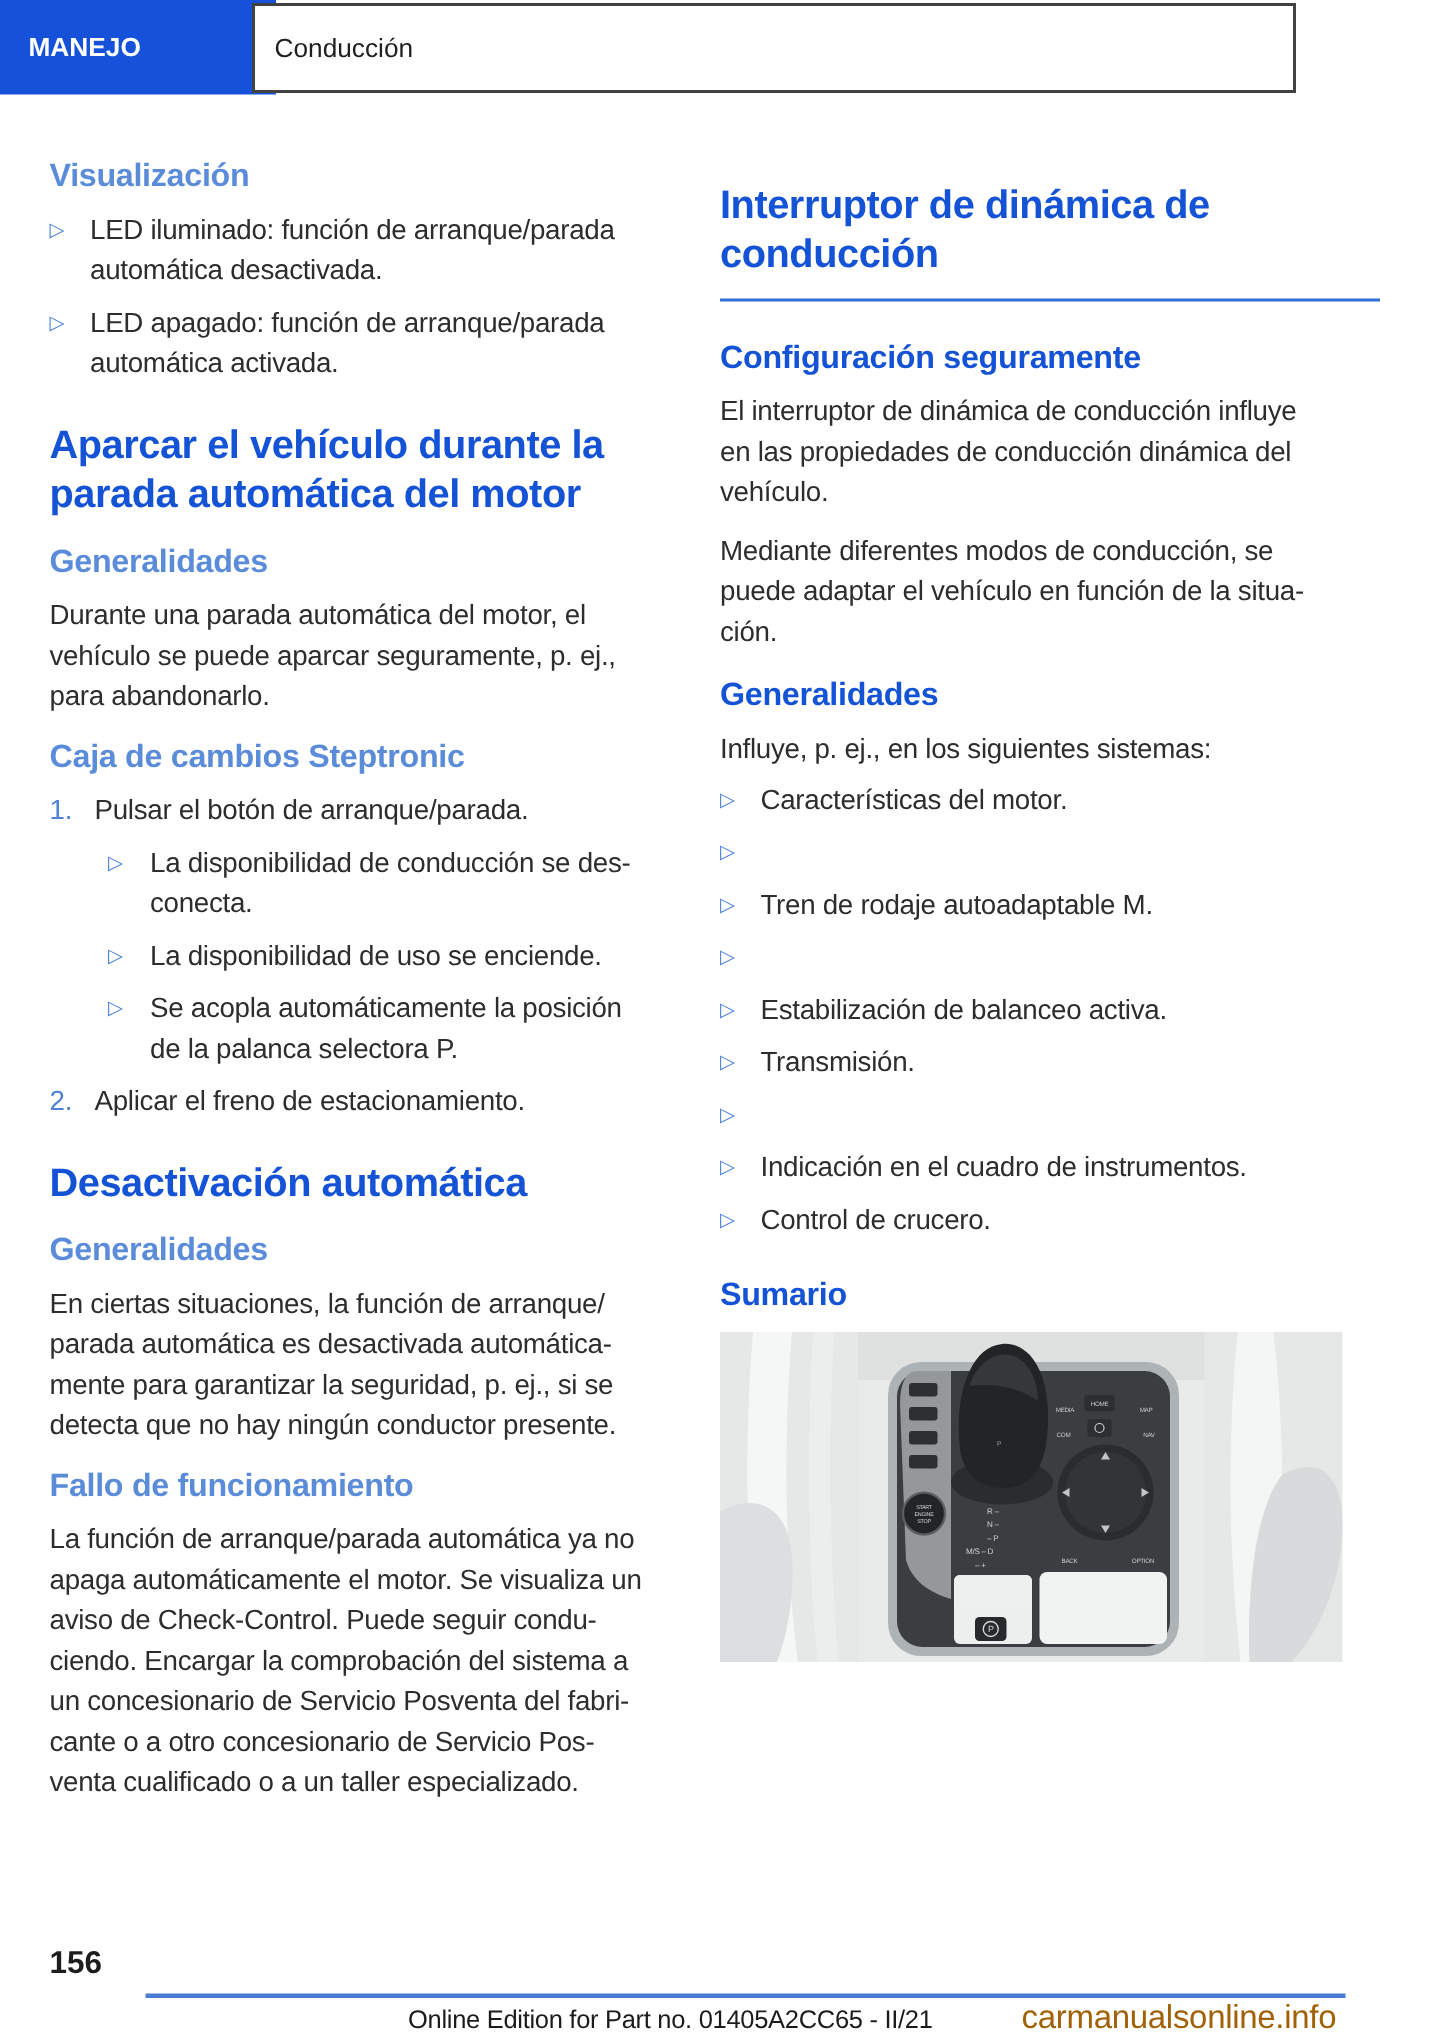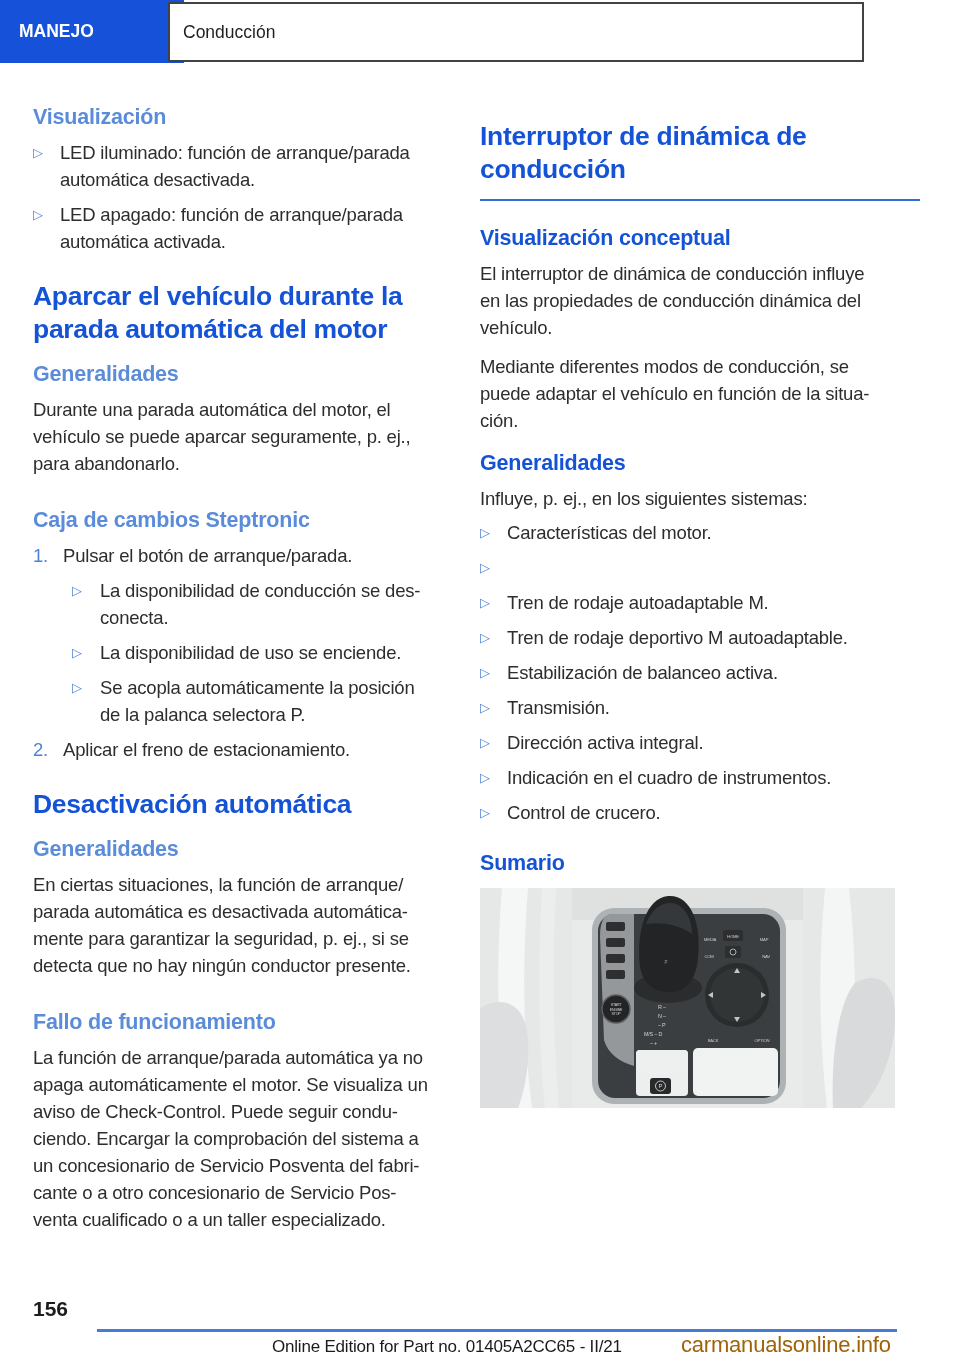--- a/index.html
+++ b/index.html
@@ -23,21 +23,21 @@
   .col-left{left:33px;width:445px;}
   .col-right{left:480px;width:440px;}
   .pre{white-space:pre-line;}
   p{margin:0;}
   .h1,.h2{color:#1553d6;font-size:26.5px;line-height:33px;font-weight:bold;letter-spacing:-0.3px;}
   .h1{border-bottom:2px solid #2f6fd8;padding-bottom:13px;margin:16px 0 24px 0;}
   .h2{margin:25px 0 15px 0;}
   .h3{font-size:21.5px;line-height:26px;font-weight:bold;letter-spacing:-0.2px;margin:0 0 9px 0;}
   .h3-light{color:#5b8cd9;}
   .h3-strong{color:#1553d6;}
-  .mt{margin-top:30px;}
+  .mt{margin-top:14px;}
   .mt-lg{margin-top:16px;}
   .gap{margin-bottom:12px;}
   
   .brow{display:flex;margin-bottom:8px;}
   .tri{color:#4d82d6;font-size:13px;line-height:27px;width:27px;flex:none;}
   .sub{margin-left:39px;}
   .sub .tri{width:28px;}
   .srow{display:flex;margin-bottom:8px;}
   .snum{color:#4d82d6;width:30px;flex:none;}
   
@@ -125,21 +125,21 @@
 cante o a otro concesionario de Servicio Pos-
 venta cualificado o a un taller especializado.</p>
 
 </div>
 
 <div class="col col-right">
 
   <div class="h1 pre">Interruptor de dinámica de
 conducción</div>
 
-  <div class="h3 h3-strong">Visualización conceptual</div>
+  <div class="h3 h3-strong">Configuración seguramente</div>
   <p class="pre gap">El interruptor de dinámica de conducción influye
 en las propiedades de conducción dinámica del
 vehículo.</p>
   <p class="pre">Mediante diferentes modos de conducción, se
 puede adaptar el vehículo en función de la situa-
 ción.</p>
 
   <div class="h3 h3-strong mt-lg">Generalidades</div>
   <p style="margin-bottom:7px;">Influye, p. ej., en los siguientes sistemas:</p>
 
@@ -149,33 +149,31 @@
   </div>
   <div class="brow">
     <span class="tri">▷</span>
   </div>
   <div class="brow">
     <span class="tri">▷</span>
     <span>Tren de rodaje autoadaptable M.</span>
   </div>
   <div class="brow">
     <span class="tri">▷</span>
-    <span>Tren de rodaje deportivo M autoadaptable.</span>
   </div>
   <div class="brow">
     <span class="tri">▷</span>
     <span>Estabilización de balanceo activa.</span>
   </div>
   <div class="brow">
     <span class="tri">▷</span>
     <span>Transmisión.</span>
   </div>
   <div class="brow">
     <span class="tri">▷</span>
-    <span>Dirección activa integral.</span>
   </div>
   <div class="brow">
     <span class="tri">▷</span>
     <span>Indicación en el cuadro de instrumentos.</span>
   </div>
   <div class="brow">
     <span class="tri">▷</span>
     <span>Control de crucero.</span>
   </div>
 

